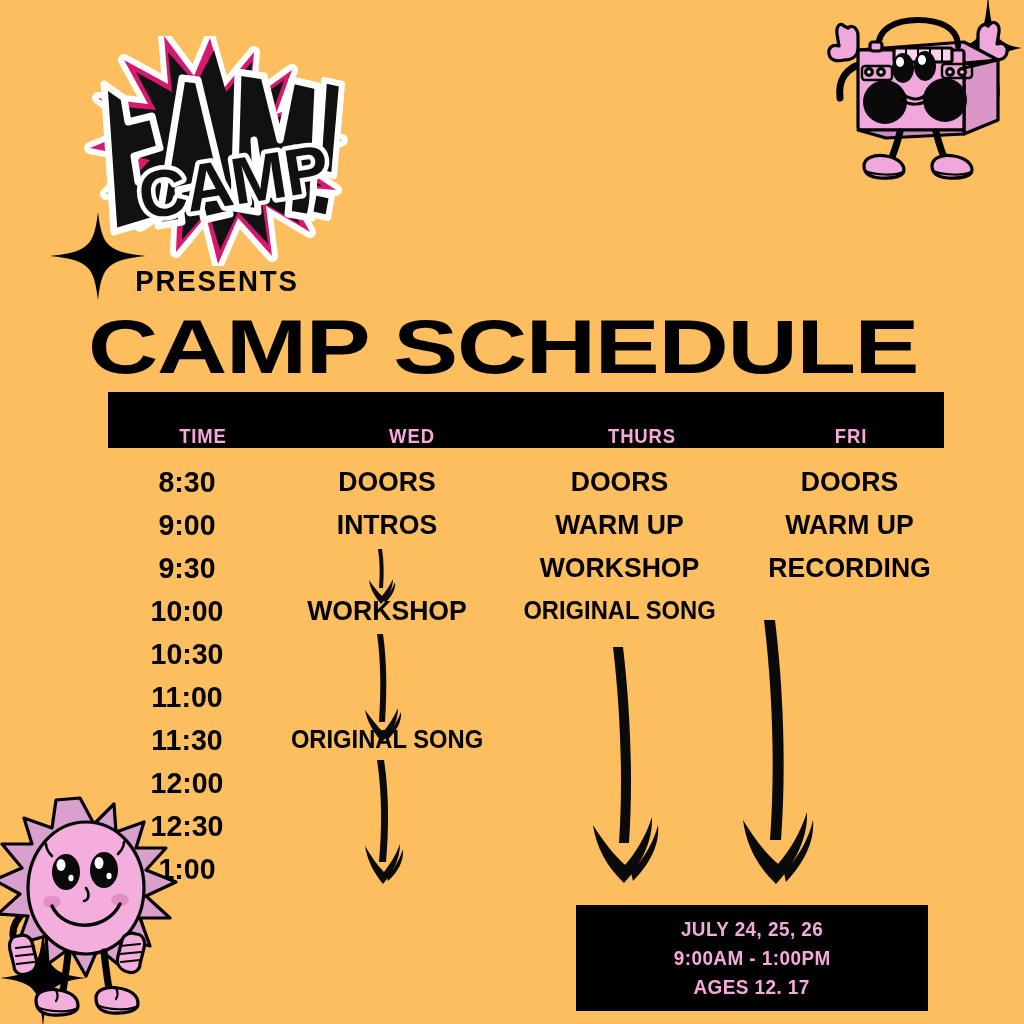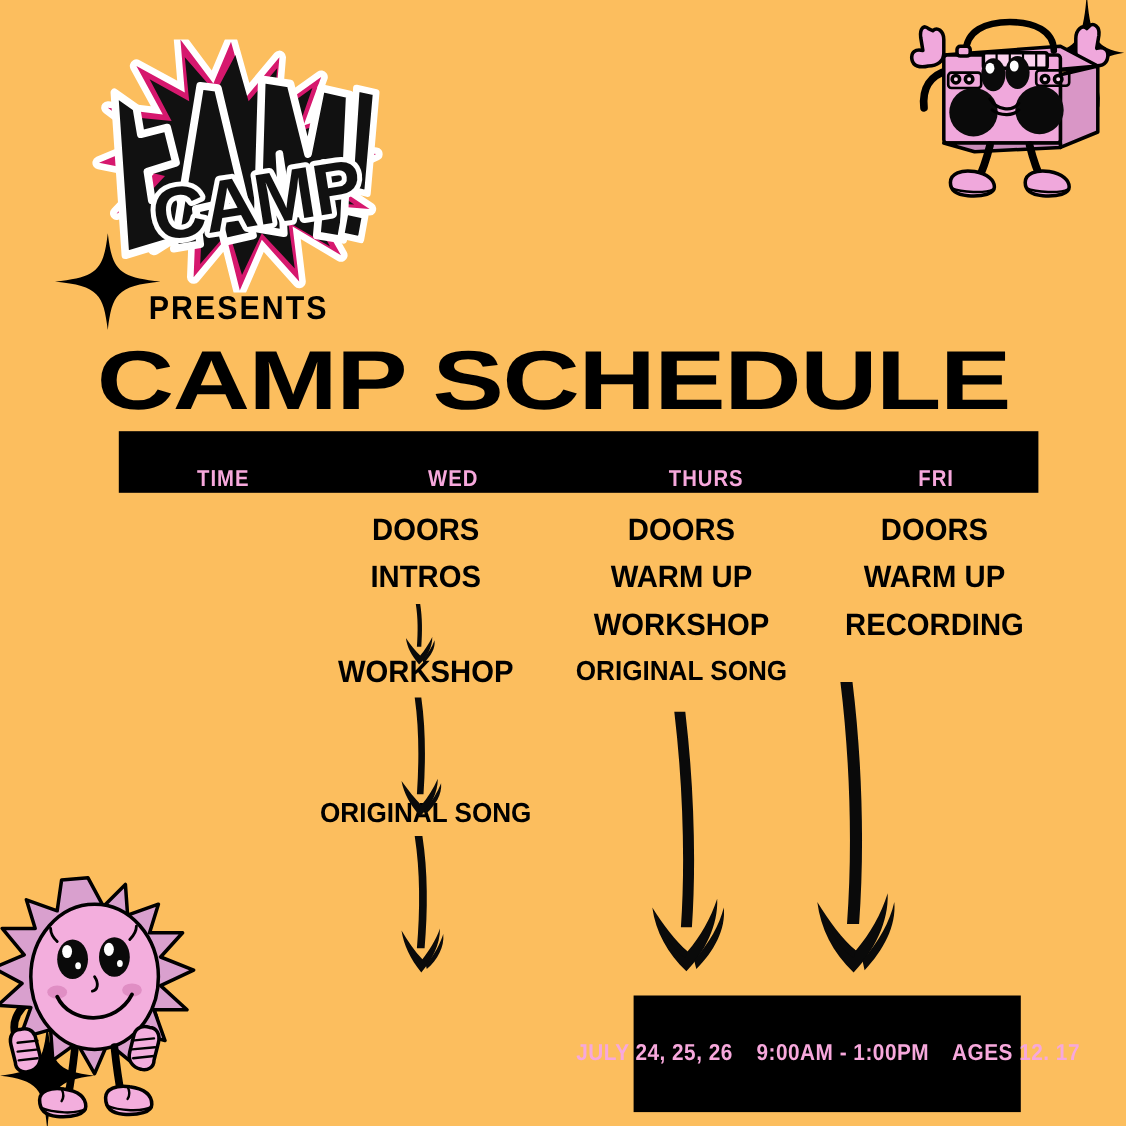--- a/index.html
+++ b/index.html
@@ -142,21 +142,21 @@
   
   .arrow { position:absolute; }
 
   
   #info-box {
     position:absolute;
     left:576px; top:905px;
     width:352px; height:106px;
     background:#000;
     display:flex;
-    flex-direction:row;
+    flex-direction:column;
     align-items:center;
     justify-content:center;
     gap:5px;
   }
   .info-line {
     color:#F7A8DC;
     font-weight:bold;
     font-size:21px;
     letter-spacing:0.5px;
     font-family:"Liberation Sans", sans-serif;
@@ -284,20 +284,32 @@
 
   <div id="header-bar">
     <div class="header-cell" id="hc-time">TIME</div>
     <div class="header-cell" id="hc-wed">WED</div>
     <div class="header-cell" id="hc-thurs">THURS</div>
     <div class="header-cell" id="hc-fri">FRI</div>
   </div>
 
   <div id="schedule">
 
+    <div class="col" id="col-time">
+      <div class="cell time-cell">8:30</div>
+      <div class="cell time-cell">9:00</div>
+      <div class="cell time-cell">9:30</div>
+      <div class="cell time-cell">10:00</div>
+      <div class="cell time-cell">10:30</div>
+      <div class="cell time-cell">11:00</div>
+      <div class="cell time-cell">11:30</div>
+      <div class="cell time-cell">12:00</div>
+      <div class="cell time-cell">12:30</div>
+      <div class="cell time-cell">1:00</div>
+    </div>
 
     <div class="col" id="col-wed">
       <div class="cell ev-cell">DOORS</div>
       <div class="cell ev-cell">INTROS</div>
       <div class="cell ev-cell"></div>
       <div class="cell ev-cell">WORKSHOP</div>
       <div class="cell ev-cell"></div>
       <div class="cell ev-cell"></div>
       <div class="cell ev-cell small">ORIGINAL SONG</div>
       <div class="cell ev-cell"></div>

